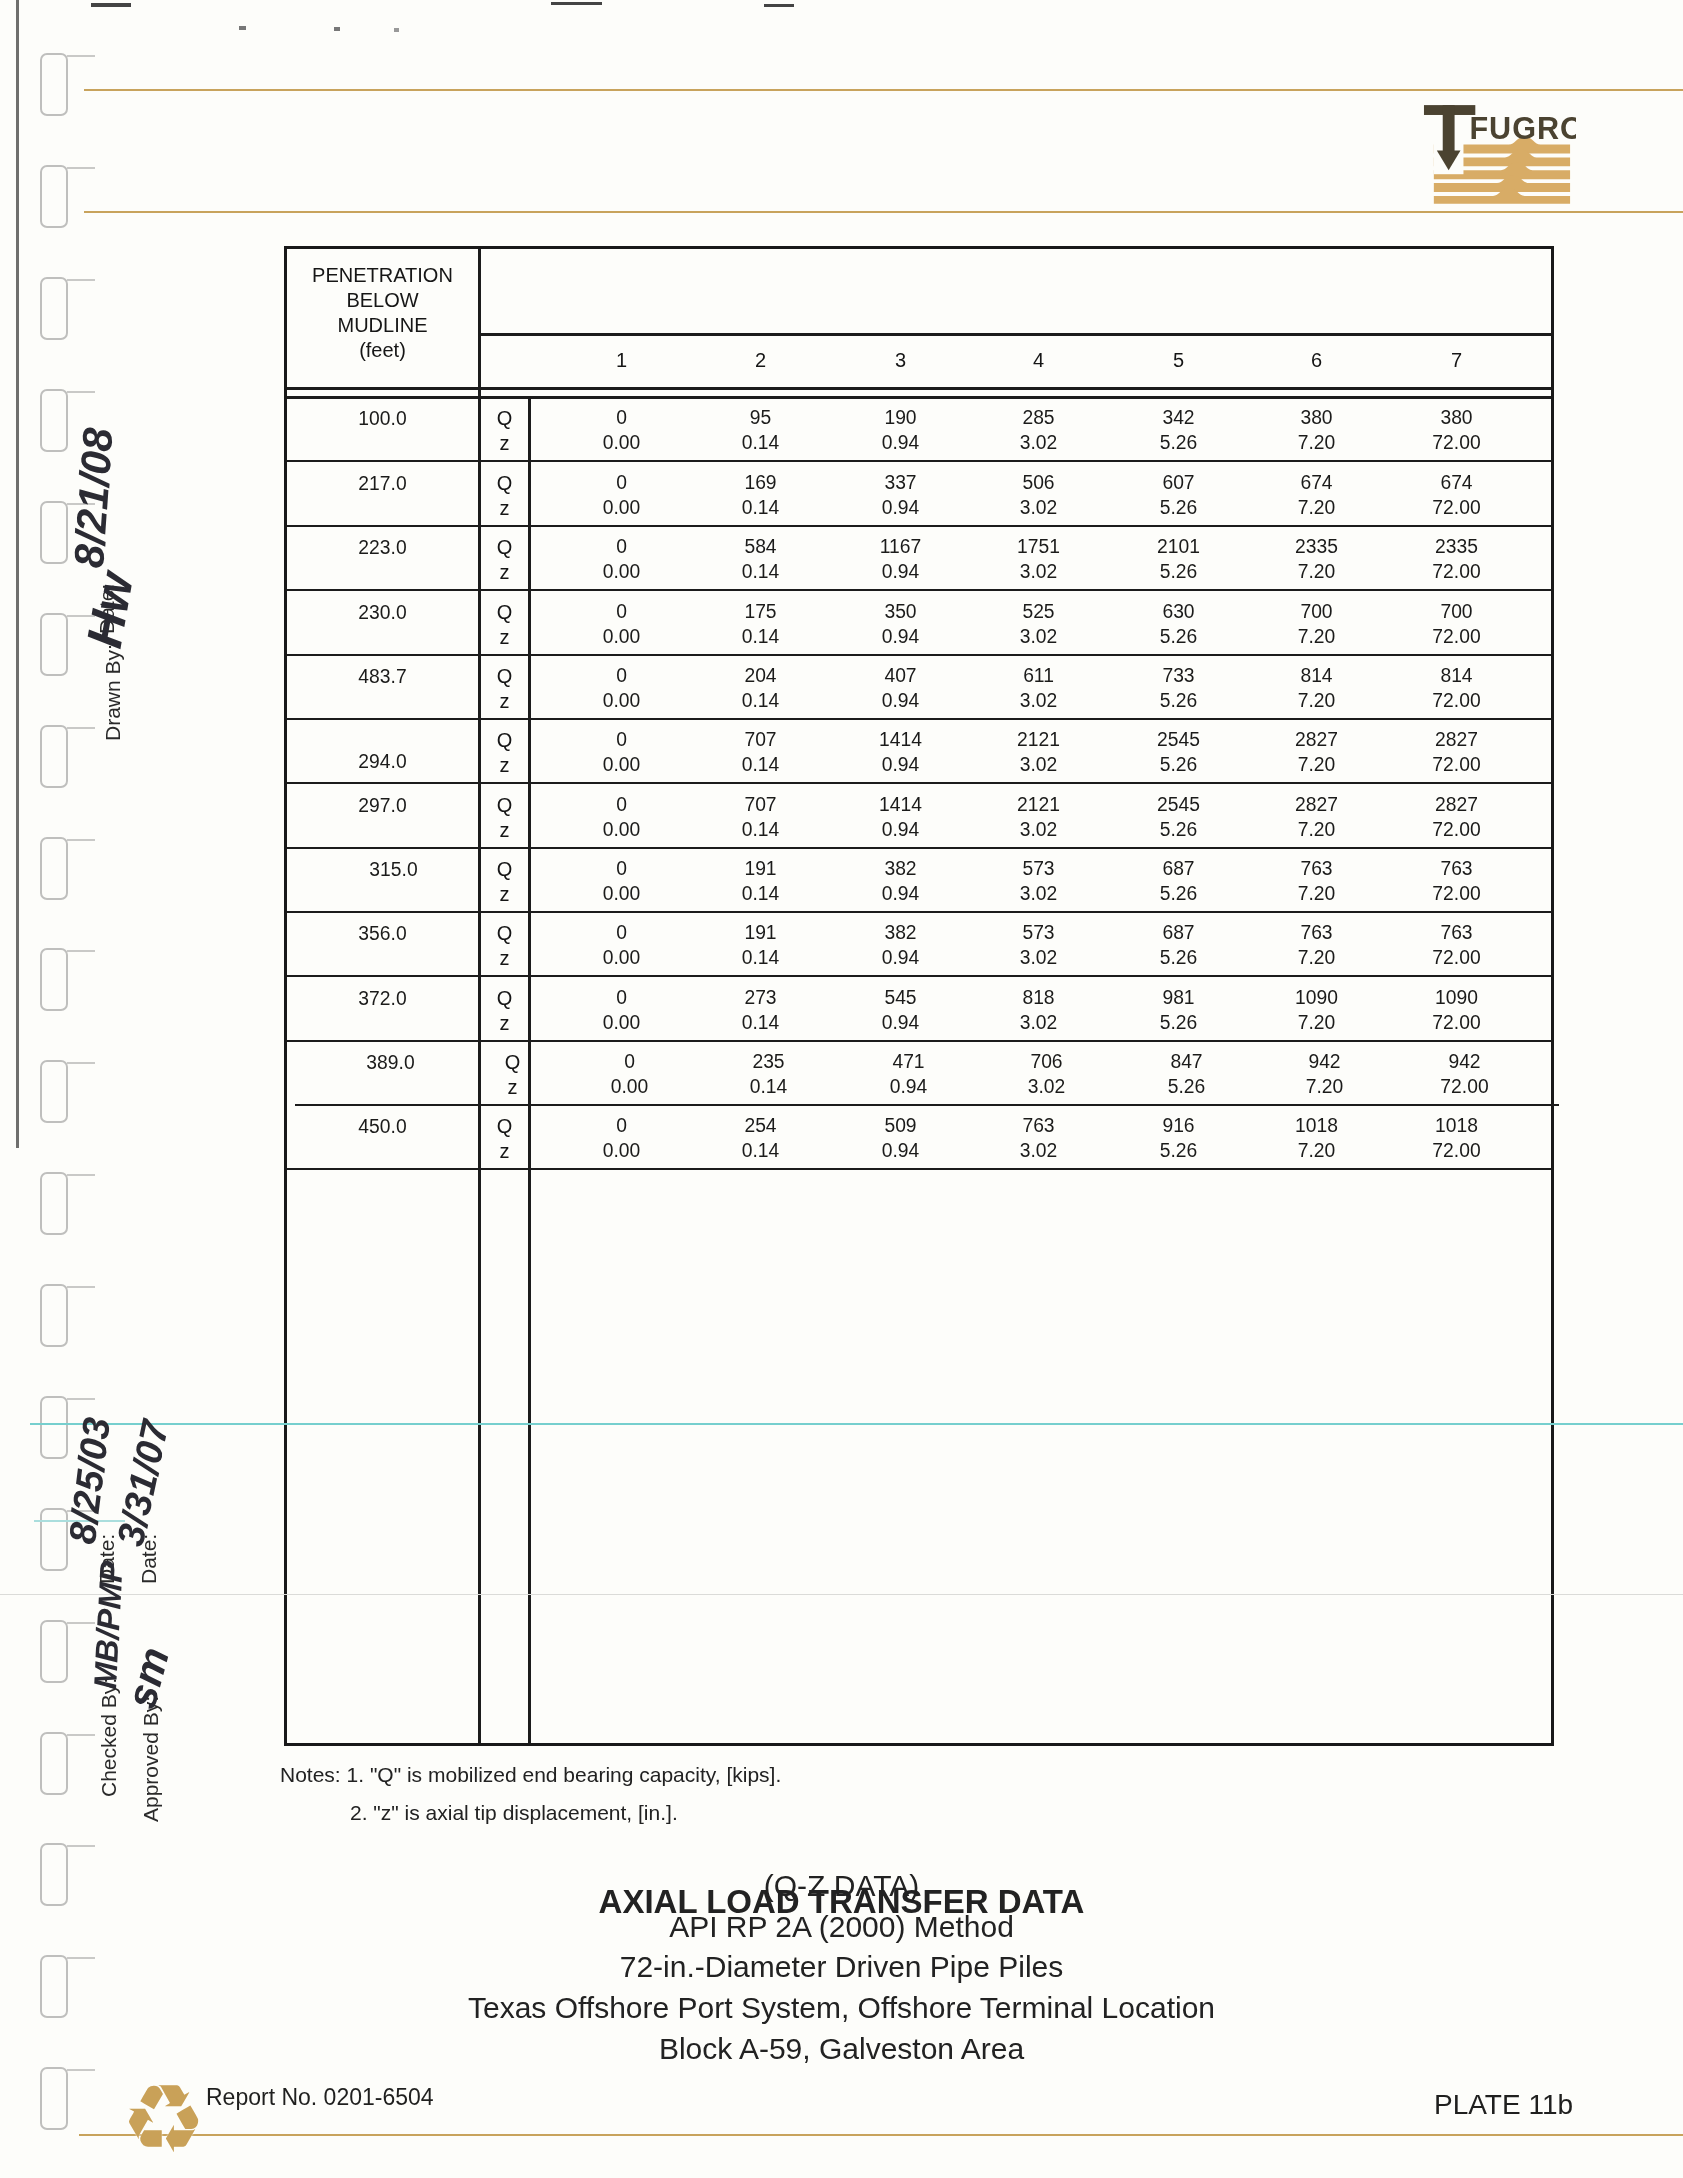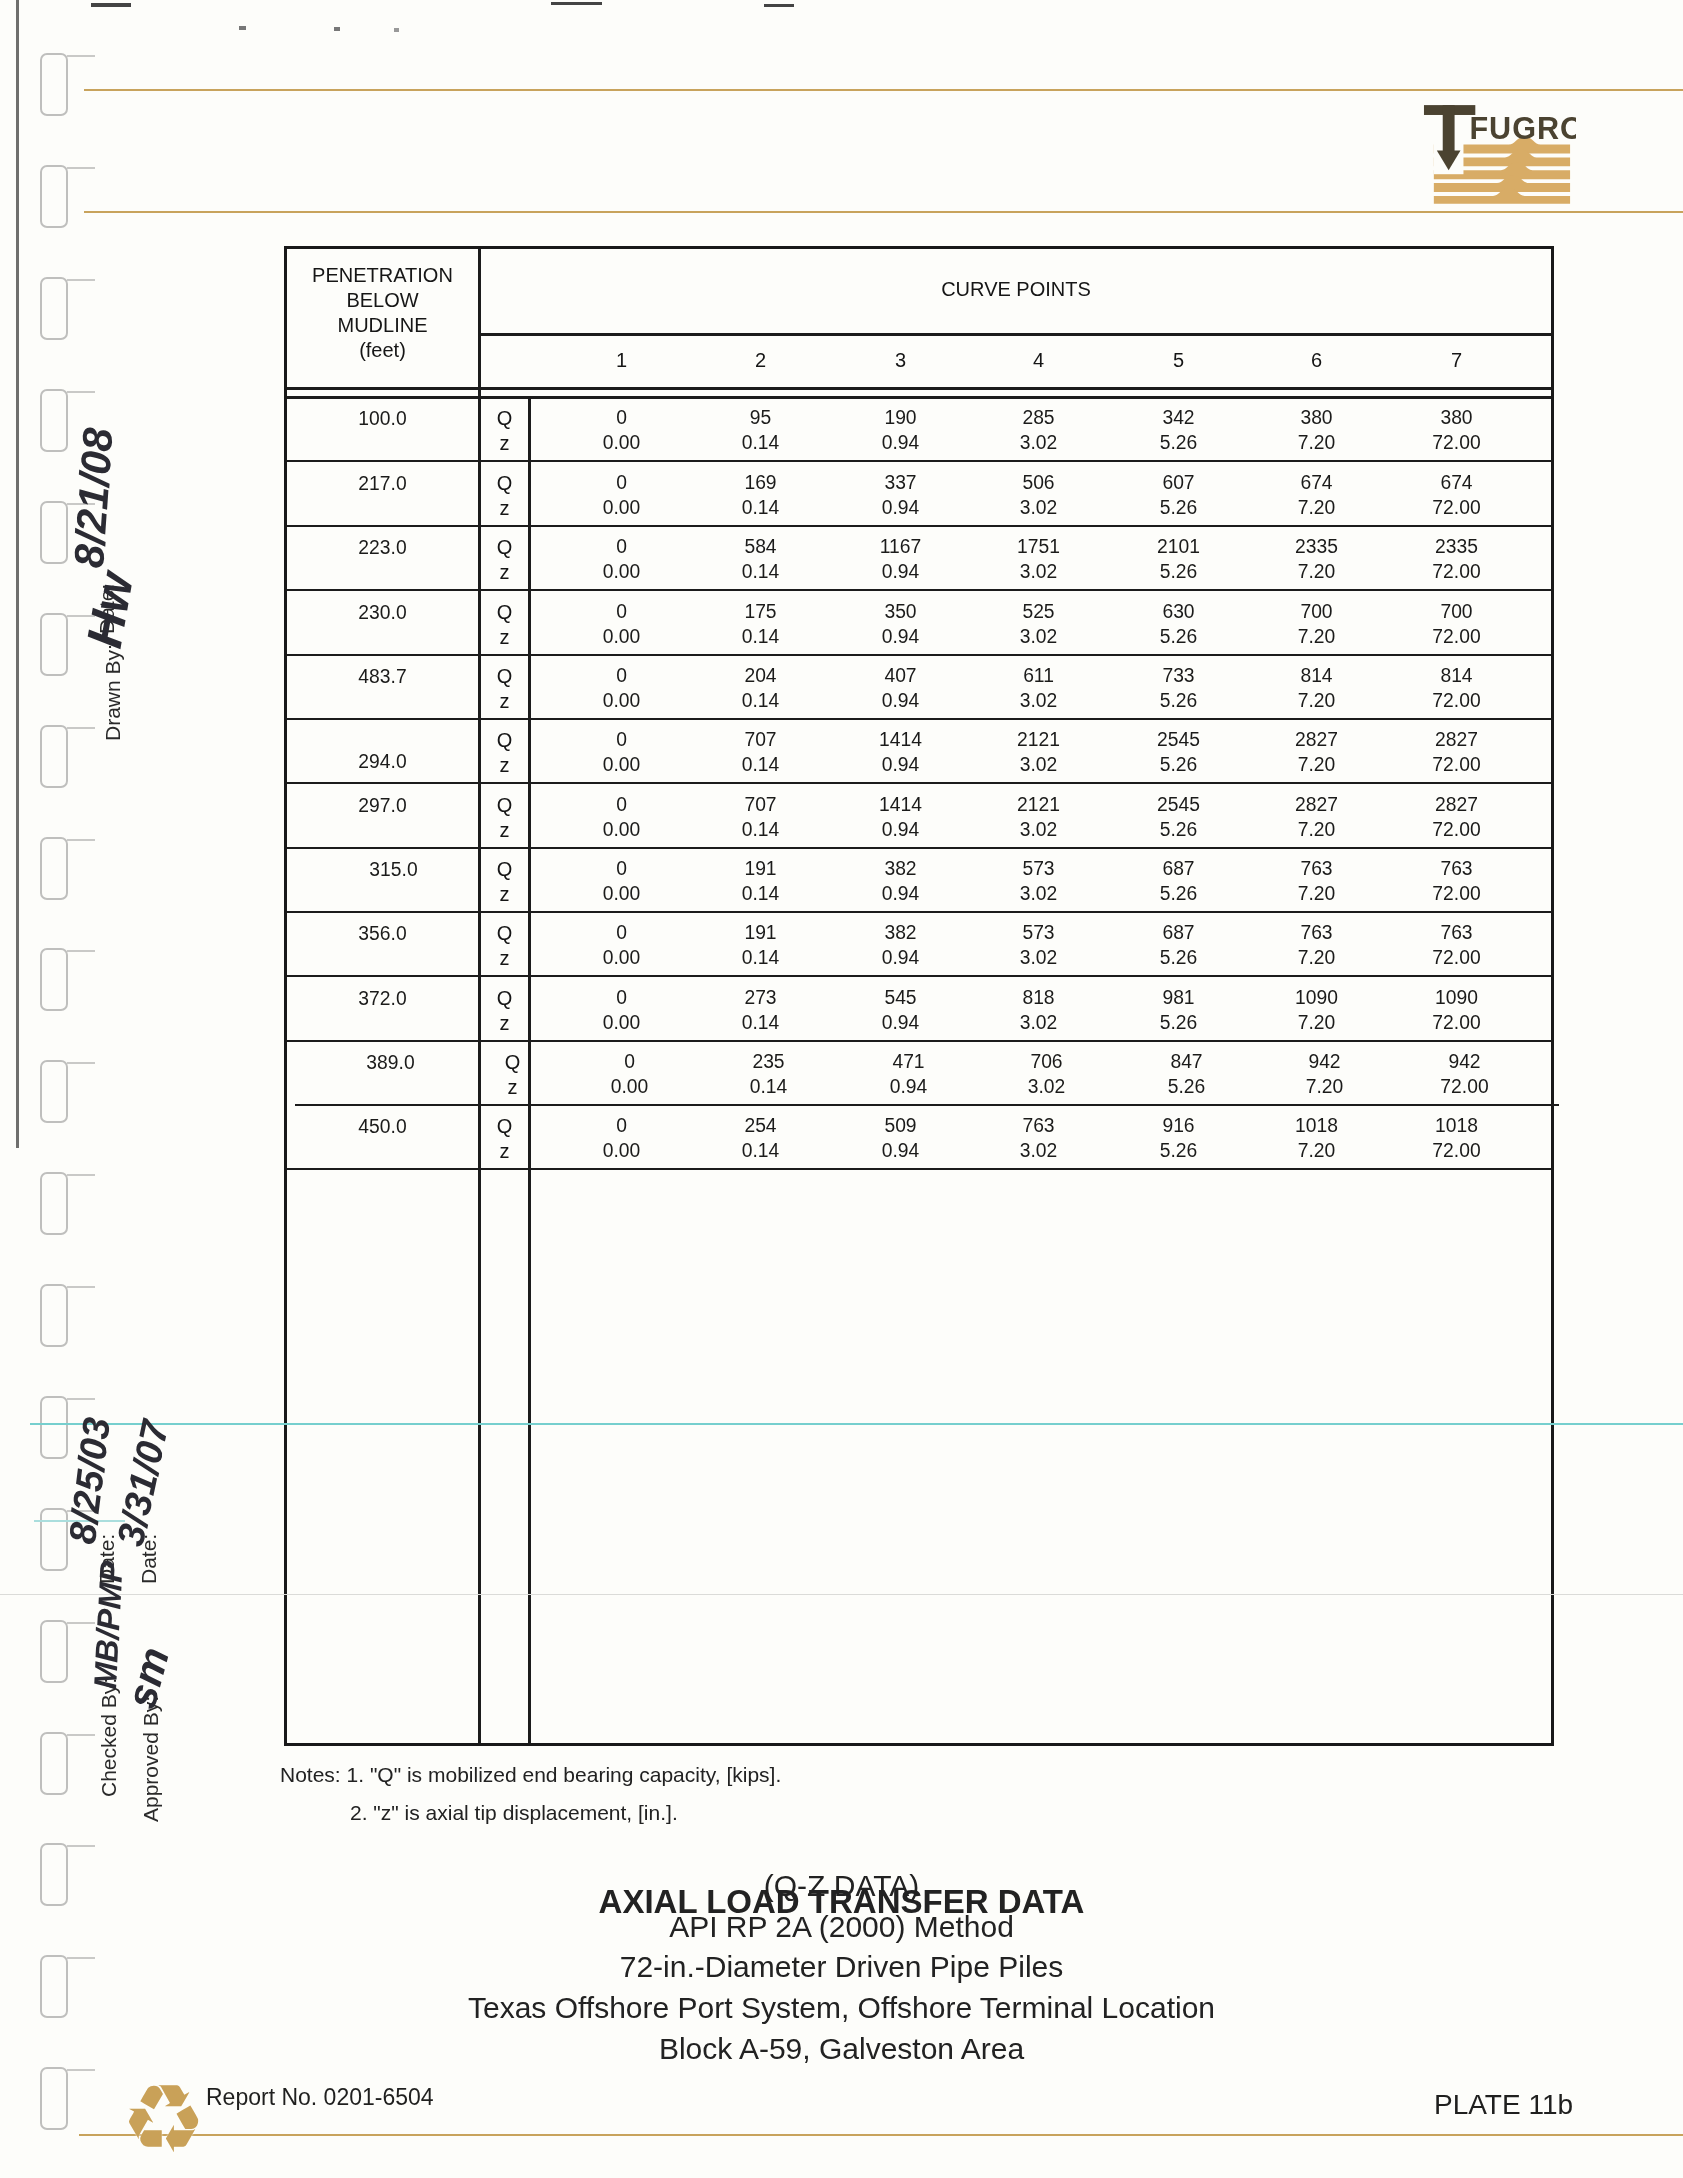--- a/index.html
+++ b/index.html
@@ -120,21 +120,20 @@
     <div class="tline" style="left:0;top:138px;width:1264px;height:3px;"></div>
     <div class="tline" style="left:0;top:147px;width:1264px;height:3px;"></div>
 
     <div class="hdr" style="left:0;top:14px;width:191px;">
         <div>PENETRATION</div>
         <div>BELOW</div>
         <div>MUDLINE</div>
         <div>(feet)</div>
       </div>
 
-    <div class="hdr" style="left:194px;top:28px;width:1070px;">CURVE POINTS</div>
 
     <div id="pointnums">
         <div class="hdr" style="left:265px;top:99px;width:139px;">1</div>
         <div class="hdr" style="left:404px;top:99px;width:139px;">2</div>
         <div class="hdr" style="left:544px;top:99px;width:139px;">3</div>
         <div class="hdr" style="left:682px;top:99px;width:139px;">4</div>
         <div class="hdr" style="left:822px;top:99px;width:139px;">5</div>
         <div class="hdr" style="left:960px;top:99px;width:139px;">6</div>
         <div class="hdr" style="left:1100px;top:99px;width:139px;">7</div>
       </div>

